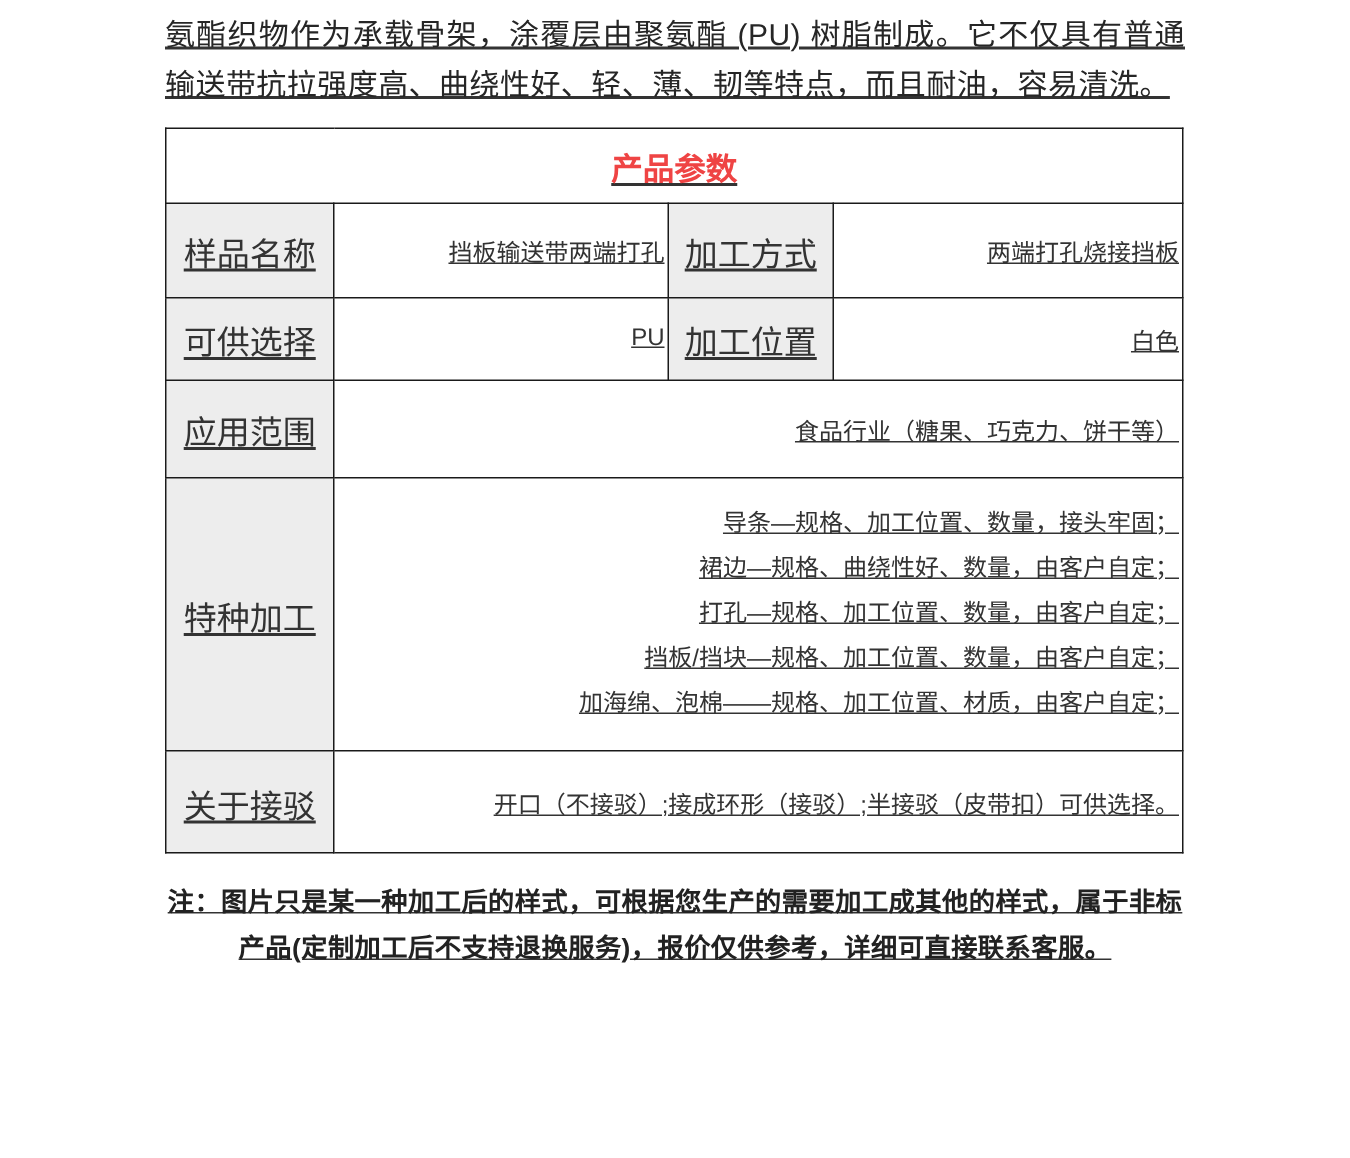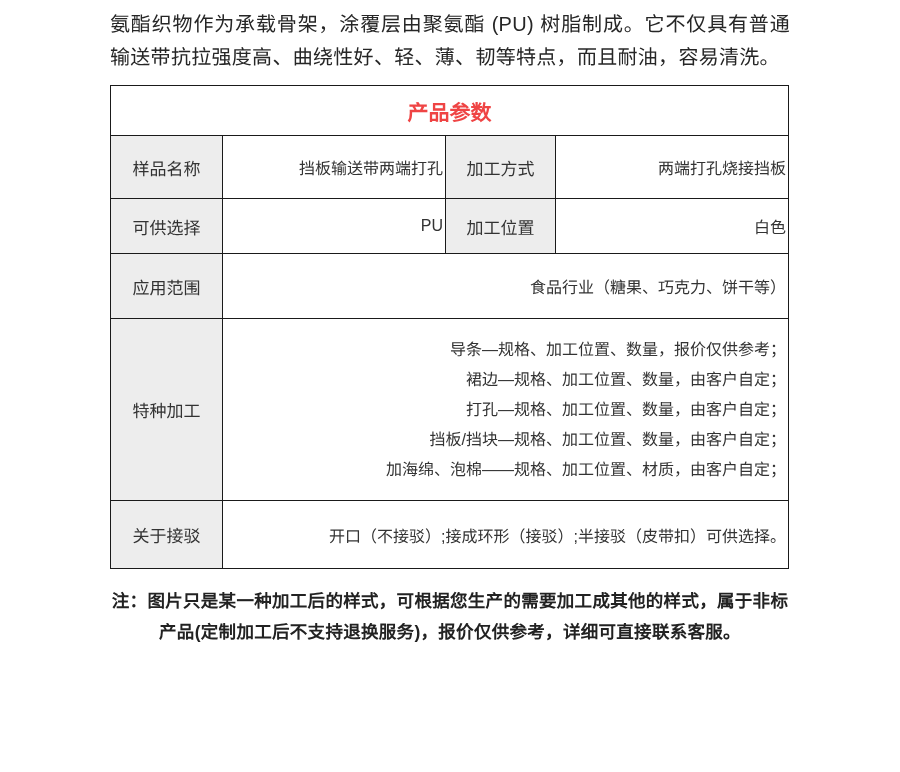--- a/index.html
+++ b/index.html
@@ -11,20 +11,21 @@
     width: 900px;
     height: 772px;
     overflow: hidden;
     font-family: "Liberation Sans", "DejaVu Sans", sans-serif;
     color: #333333;
   }
   .page {
     box-sizing: border-box;
     width: 900px;
     padding: 8px 110px 0 110px;
+    text-decoration: underline;
   }
   .intro {
     margin: 0;
     font-size: 20px;
     line-height: 33px;
     color: #262626;
     letter-spacing: 0.3px;
     text-align: justify;
   }
   .intro.indent {
@@ -46,21 +47,21 @@
     height: 47px;
     font-size: 21px;
     font-weight: bold;
     text-align: center;
     color: #ef4444;
     background: #ffffff;
   }
   td.label {
     background: #ededed;
     text-align: center;
-    font-size: 17px;
+    font-size: 22px;
     color: #333333;
     padding: 0 4px;
   }
   td.value {
     background: #ffffff;
     font-size: 16px;
     color: #333333;
     padding: 0 2px;
     text-align: right;
   }
@@ -117,22 +118,22 @@
       </tr>
 
       <tr class="r3">
         <td class="label">应用范围</td>
         <td class="value" colspan="3">食品行业（糖果、巧克力、饼干等）</td>
       </tr>
 
       <tr class="r4">
         <td class="label">特种加工</td>
         <td class="value" colspan="3">
-          <div class="special-line">导条—规格、加工位置、数量，报价仅供参考；</div>
-          <div class="special-line">裙边—规格、加工位置、数量，由客户自定；</div>
+          <div class="special-line">导条—规格、加工位置、数量，接头牢固；</div>
+          <div class="special-line">裙边—规格、曲绕性好、数量，由客户自定；</div>
           <div class="special-line">打孔—规格、加工位置、数量，由客户自定；</div>
           <div class="special-line">挡板/挡块—规格、加工位置、数量，由客户自定；</div>
           <div class="special-line">加海绵、泡棉——规格、加工位置、材质，由客户自定；</div>
         </td>
       </tr>
 
       <tr class="r5">
         <td class="label">关于接驳</td>
         <td class="value" colspan="3">开口（不接驳）;接成环形（接驳）;半接驳（皮带扣）可供选择。</td>
       </tr>

